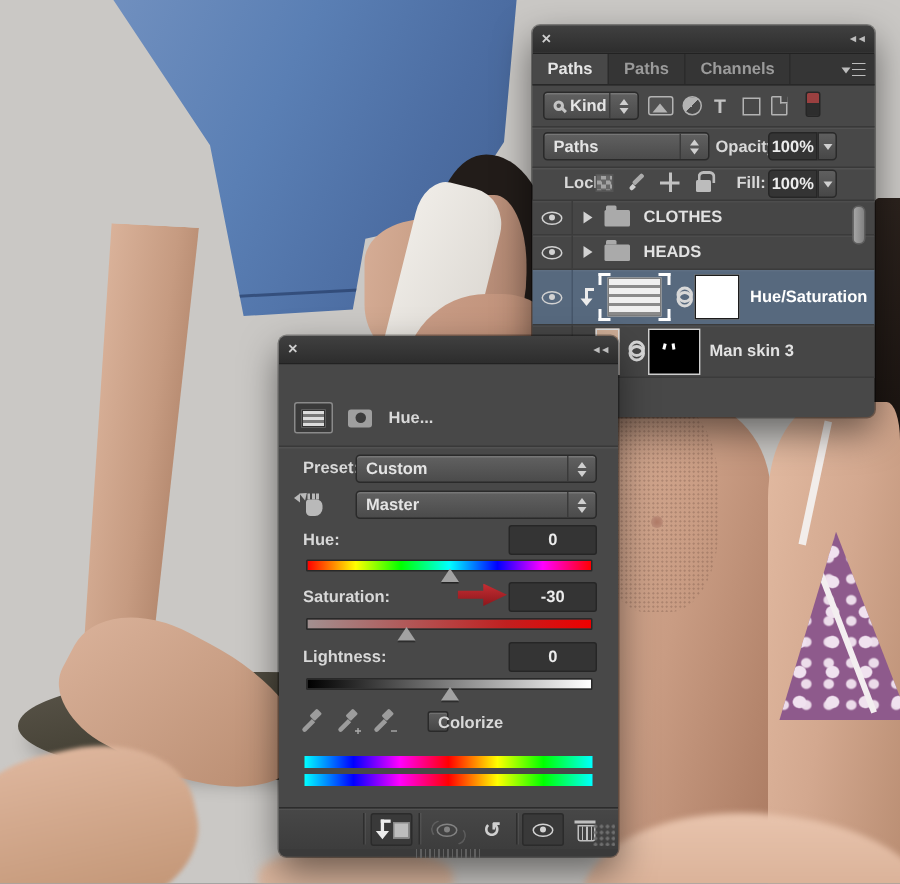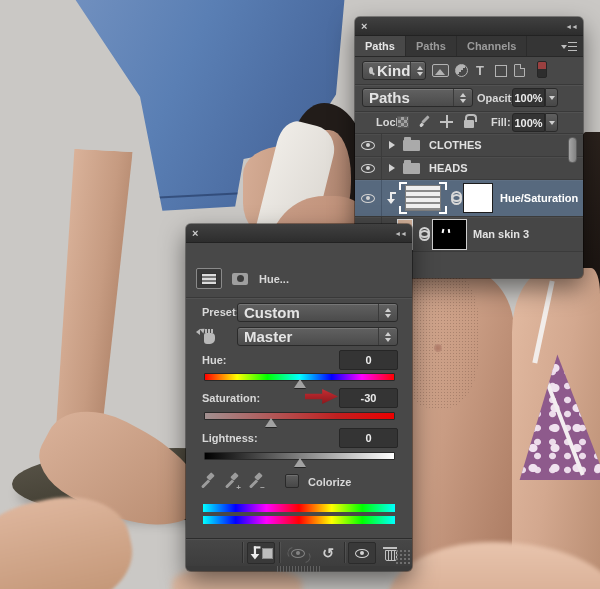--- a/index.html
+++ b/index.html
@@ -63,21 +63,21 @@
     border-right:1px solid #2b2b2b;}
   .tab.active{background:#484848;color:#e6e6e6;}
   .panelmenu{margin-left:auto;align-self:center;margin-right:6px;width:16px;height:9px;position:relative;}
   .panelmenu::before{content:'';position:absolute;left:0;top:3px;border-left:3px solid transparent;border-right:3px solid transparent;border-top:4px solid #bdbdbd;}
   .panelmenu::after{content:'';position:absolute;right:0;top:0;width:9px;height:9px;
     background:repeating-linear-gradient(#bdbdbd 0 1px,transparent 1px 4px);}
   .lbl{position:absolute;font-size:11px;font-weight:700;color:#d8d8d8;white-space:nowrap;}
 
   .dd{position:absolute;display:flex;align-items:center;height:19px;padding:0 6px;
     background:linear-gradient(#616161,#4b4b4b);border:1px solid #2a2a2a;border-radius:3px;
-    box-shadow:inset 0 1px 0 rgba(255,255,255,.14);font-size:15px;font-weight:700;color:#e4e4e4;}
+    box-shadow:inset 0 1px 0 rgba(255,255,255,.14);font-size:11px;font-weight:700;color:#e4e4e4;}
   .updown{margin-left:auto;padding-left:6px;border-left:1px solid #3a3a3a;height:100%;display:flex;flex-direction:column;justify-content:center;gap:2px;}
   .updown::before{content:'';border-left:3.5px solid transparent;border-right:3.5px solid transparent;border-bottom:4px solid #cfcfcf;}
   .updown::after{content:'';border-left:3.5px solid transparent;border-right:3.5px solid transparent;border-top:4px solid #cfcfcf;}
   .vbox{position:absolute;display:flex;align-items:center;justify-content:center;
     background:#343434;border:1px solid #262626;font-size:11px;font-weight:700;color:#ececec;}
   .combo-btn{position:absolute;width:13px;height:19px;background:linear-gradient(#5f5f5f,#474747);
     border:1px solid #2a2a2a;border-radius:0 3px 3px 0;display:flex;align-items:center;justify-content:center;}
   .combo-btn::after{content:'';border-left:3.5px solid transparent;border-right:3.5px solid transparent;border-top:4px solid #d0d0d0;}
   .divider{position:absolute;left:0;right:0;height:1px;background:#393939;box-shadow:0 1px 0 rgba(255,255,255,.06);}
 
@@ -366,21 +366,21 @@
     </div>
 
     <span class="dropper" style="position:absolute;left:14px;top:249px;"></span>
     <span class="dropper" style="position:absolute;left:38px;top:249px;">
         <span class="sign">+</span>
       </span>
     <span class="dropper" style="position:absolute;left:62px;top:249px;">
         <span class="sign">−</span>
       </span>
     <span class="checkbox" style="left:99px;top:250px;"></span>
-    <span class="lbl" style="left:122px;top:252px;">Colorize</span>
+    <span class="lbl" style="left:106px;top:252px;">Colorize</span>
 
     <span class="bar-spec" style="left:17px;top:280px;width:192px;"></span>
     <span class="bar-spec" style="left:17px;top:292px;width:192px;"></span>
 
     <div class="bbar" style="top:314px;height:28px;">
       <span class="vsep" style="left:56px;"></span>
       <div class="pbtn pressed" style="left:61px;top:3px;width:28px;">
         <span class="clip-i" style="transform:scale(1.1);">
             <b></b>
           </span>

